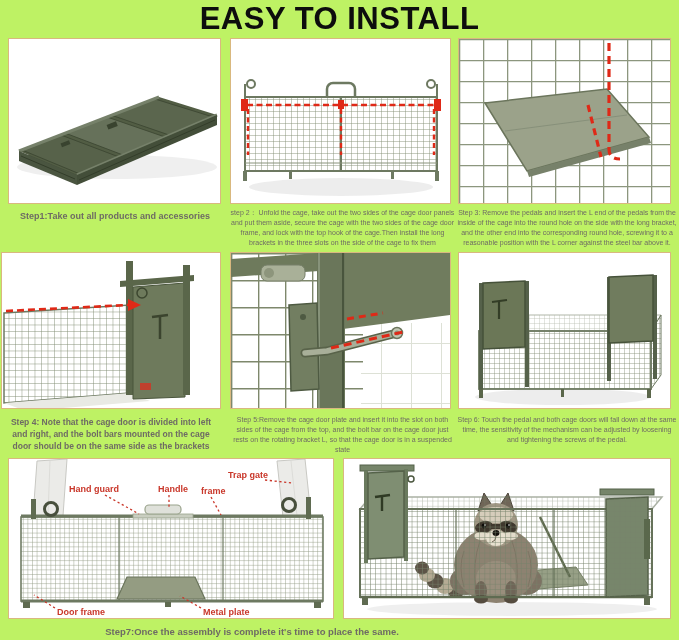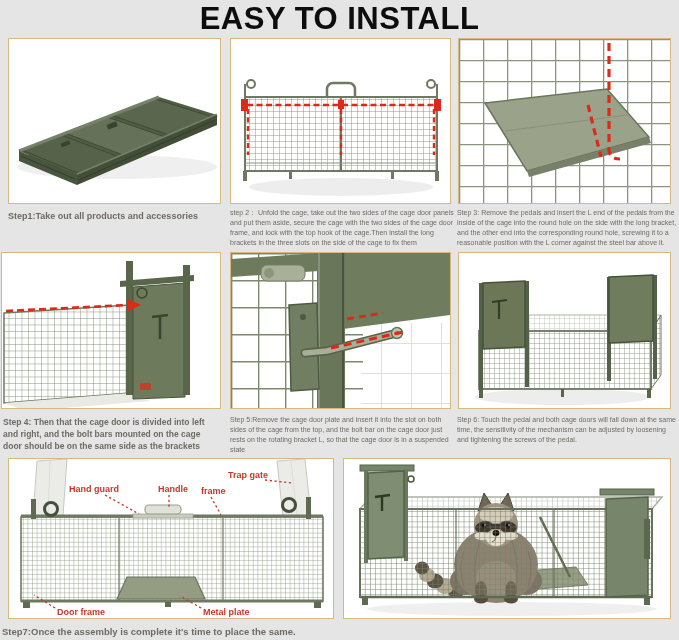--- a/index.html
+++ b/index.html
@@ -1,22 +1,22 @@
 <!DOCTYPE html>
 <html><head>
 <meta charset="utf-8">
 <style>
   html,body { margin:0; padding:0; background:#ffffff; }
-  .page { position:relative; width:679px; height:640px; background:#e5e5e5; overflow:hidden;
+  .page { position:relative; width:679px; height:640px; background:#bef264; overflow:hidden;
           font-family:"Liberation Sans", sans-serif; }
   .title { position:absolute; top:1px; left:0; width:100%; text-align:center;
            font-size:31px; font-weight:bold; letter-spacing:0.5px; color:#0d0d0d; }
   .panel { position:absolute; border:1.5px solid #d9b87f; background:#fff; box-sizing:content-box; }
   .panel svg { display:block; }
-  .caption { position:absolute; color:#6e6b64; }
+  .caption { position:absolute; color:#6e6b64;text-align:center; }
   .cap-lg { font-size:9px;  font-weight:bold; line-height:1.35; }
   .cap-sm { font-size:7px;  font-weight:normal; line-height:1.42; }
   .cap-md { font-size:8.5px; font-weight:bold; line-height:1.4; }
   .cap-7  { font-size:9.5px; font-weight:bold; }
   .redline { stroke:#df2917; fill:none; }
   .leader  { stroke:#c9372a; stroke-width:1.3; stroke-dasharray:2.2 2.6; fill:none; }
   .lbl { font-family:"Liberation Sans", sans-serif; font-size:9px; font-weight:bold; fill:#c9372a; }
   .wire { stroke:#6d7961; fill:none; }
 </style>
 </head>
@@ -174,21 +174,21 @@
       <line x1="33" y1="49" x2="48" y2="47" stroke="#333d26" stroke-width="2.2"></line>
       <rect x="148" y="24" width="4" height="104" fill="#55614a"></rect>
       <rect x="194" y="22" width="4" height="104" fill="#55614a"></rect>
       <polygon points="150,24 194,22 194,88 150,90" fill="#707c5e" stroke="#46523a" stroke-width="1.5"></polygon>
       <rect x="20" y="136" width="4" height="9" fill="#5a664a"></rect>
       <rect x="188" y="136" width="4" height="9" fill="#5a664a"></rect>
       <rect x="102" y="136" width="3" height="8" fill="#5a664a"></rect>
     </svg>
   </div>
 
-  <div class="caption cap-md" style="left:3px; top:417px; width:216px;">Step 4: Then that the cage door is divided into left and right, and the bolt bars mounted on the cage door should be on the same side as the brackets</div>
+  <div class="caption cap-md" style="left:3px; top:417px; width:216px;">Step 4: Note that the cage door is divided into left and right, and the bolt bars mounted on the cage door should be on the same side as the brackets</div>
   <div class="caption cap-sm" style="left:230px; top:415px; width:225px;">Step 5:Remove the cage door plate and insert it into the slot on both sides of the cage from the top, and the bolt bar on the cage door just rests on the rotating bracket L, so that the cage door is in a suspended state</div>
   <div class="caption cap-sm" style="left:457px; top:415px; width:220px;">Step 6: Touch the pedal and both cage doors will fall down at the same time, the sensitivity of the mechanism can be adjusted by loosening and tightening the screws of the pedal.</div>
 
   <div class="panel" style="left:8px; top:458px; width:324px; height:159px;">
     <svg width="324" height="159" viewBox="0 0 324 159">
       <defs>
         <pattern id="fm7" width="4.6" height="4.6" patternUnits="userSpaceOnUse">
           <path d="M4.6 0 H0 V4.6" fill="none" stroke="#8e987f" stroke-width="0.85"></path>
         </pattern>
       </defs>

